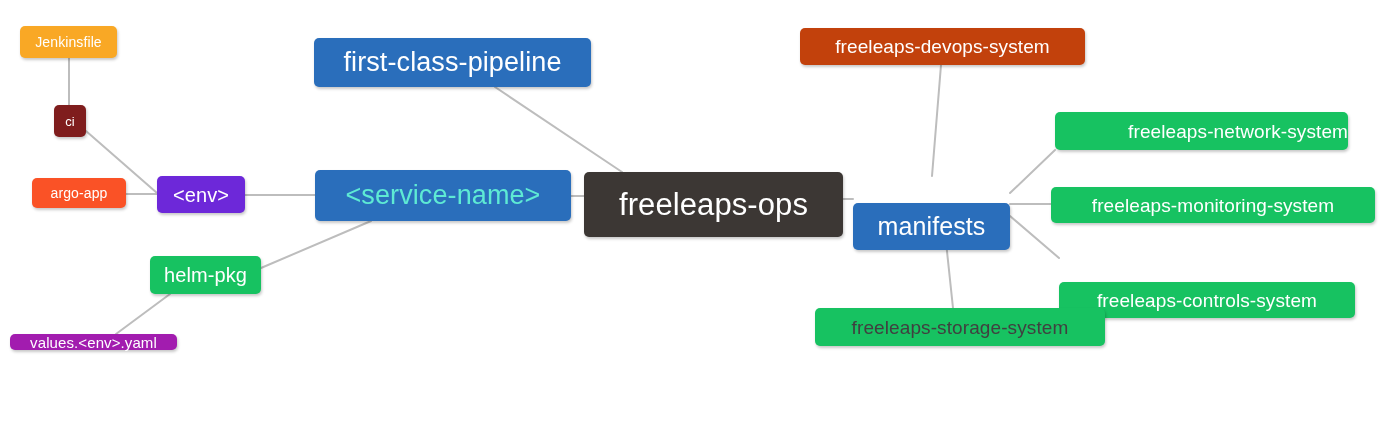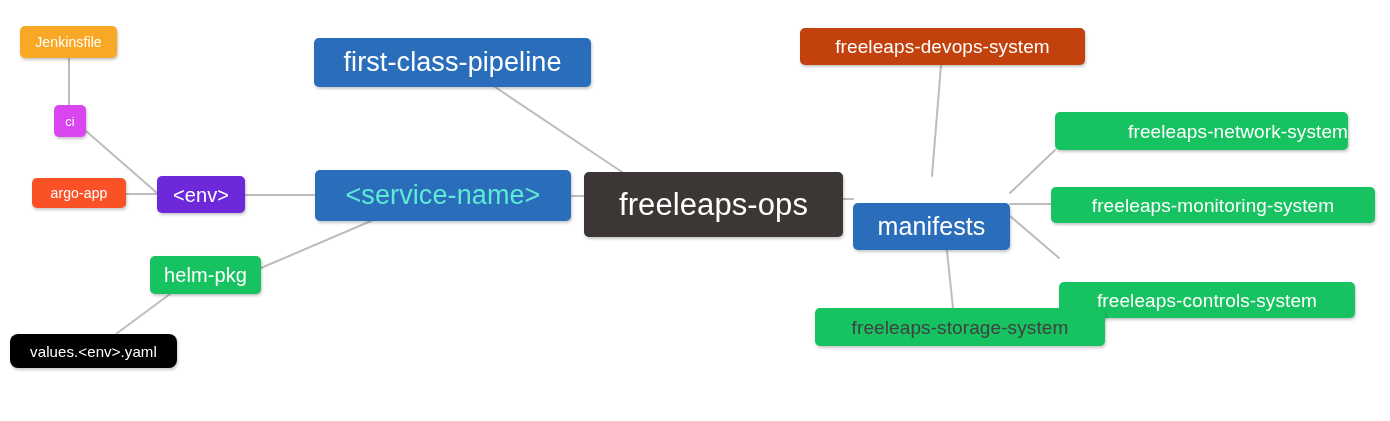--- a/index.html
+++ b/index.html
@@ -51,33 +51,33 @@
       <polyline points="932,176 941,65" fill="none" stroke="#bdbdbd" stroke-width="2" stroke-linecap="round"></polyline>
       <polyline points="1010,193 1055,150" fill="none" stroke="#bdbdbd" stroke-width="2" stroke-linecap="round"></polyline>
       <polyline points="1010,204 1051,204" fill="none" stroke="#bdbdbd" stroke-width="2" stroke-linecap="round"></polyline>
       <polyline points="1010,216 1059,258" fill="none" stroke="#bdbdbd" stroke-width="2" stroke-linecap="round"></polyline>
       <polyline points="944,223 953,308" fill="none" stroke="#bdbdbd" stroke-width="2" stroke-linecap="round"></polyline>
     </svg>
   <div id="node-layer">
       <div class="node" style="left: 20px; top: 26px; width: 97px; height: 32px; background: rgb(249, 168, 37); font-size: 14px; color: rgb(255, 255, 255);">
         <span>Jenkinsfile</span>
       </div>
-      <div class="node" style="left: 54px; top: 105px; width: 32px; height: 32px; background: #d946ef; font-size: 13px; color: rgb(255, 255, 255);">
+      <div class="node" style="left: 54px; top: 105px; width: 32px; height: 32px; background: #7f1d1d; font-size: 13px; color: rgb(255, 255, 255);">
         <span>ci</span>
       </div>
       <div class="node" style="left: 32px; top: 178px; width: 94px; height: 30px; background: rgb(250, 82, 38); font-size: 14px; color: rgb(255, 255, 255);">
         <span>argo-app</span>
       </div>
       <div class="node" style="left: 157px; top: 176px; width: 88px; height: 37px; background: #6d28d9; font-size: 20px; color: rgb(255, 255, 255);">
         <span>&lt;env&gt;</span>
       </div>
       <div class="node" style="left: 150px; top: 256px; width: 111px; height: 38px; background: rgb(23, 194, 97); font-size: 20px; color: rgb(255, 255, 255);">
         <span>helm-pkg</span>
       </div>
-      <div class="node" style="left: 10px; top: 334px; width: 167px; height: 34px; background: #000000; font-size: 15px; color: rgb(255, 255, 255); border-radius: 8px;">
+      <div class="node" style="left: 10px; top: 334px; width: 167px; height: 16px; background: #a21caf; font-size: 15px; color: rgb(255, 255, 255);">
         <span>values.&lt;env&gt;.yaml</span>
       </div>
       <div class="node" style="left: 314px; top: 38px; width: 277px; height: 49px; background: rgb(42, 110, 187); font-size: 27px; color: rgb(255, 255, 255);">
         <span>first-class-pipeline</span>
       </div>
       <div class="node" style="left: 315px; top: 170px; width: 256px; height: 51px; background: rgb(42, 110, 187); font-size: 27px; color: #5eead4;">
         <span>&lt;service-name&gt;</span>
       </div>
       <div class="node" style="left: 584px; top: 172px; width: 259px; height: 65px; background: rgb(60, 55, 52); font-size: 31px; color: rgb(255, 255, 255);">
         <span>freeleaps-ops</span>

